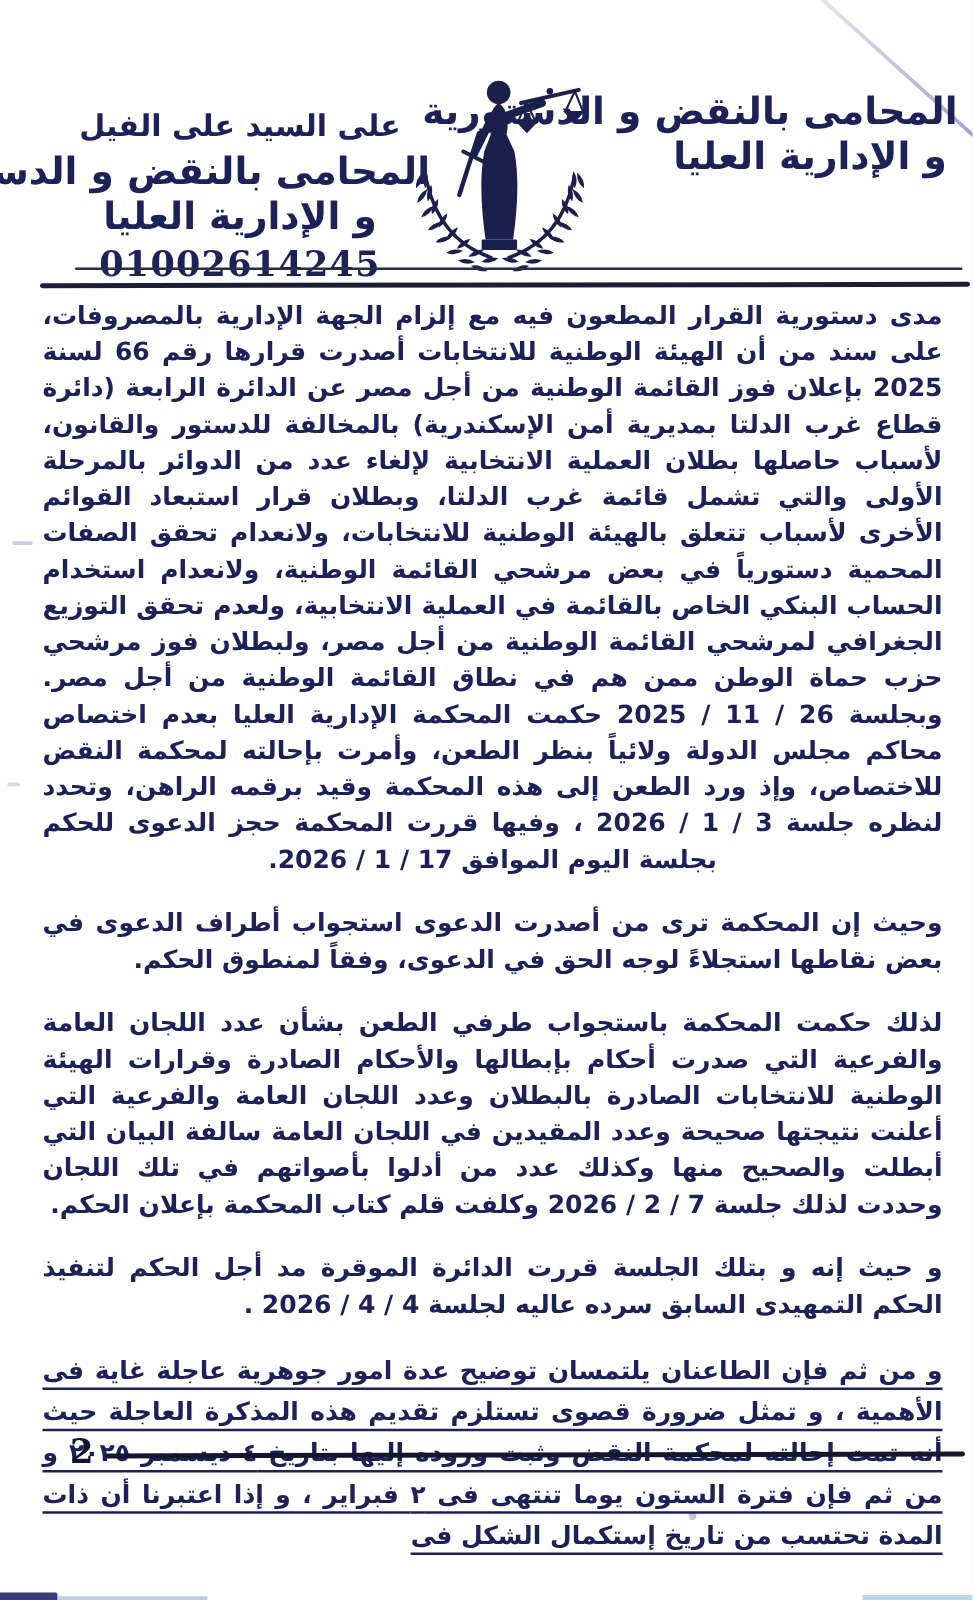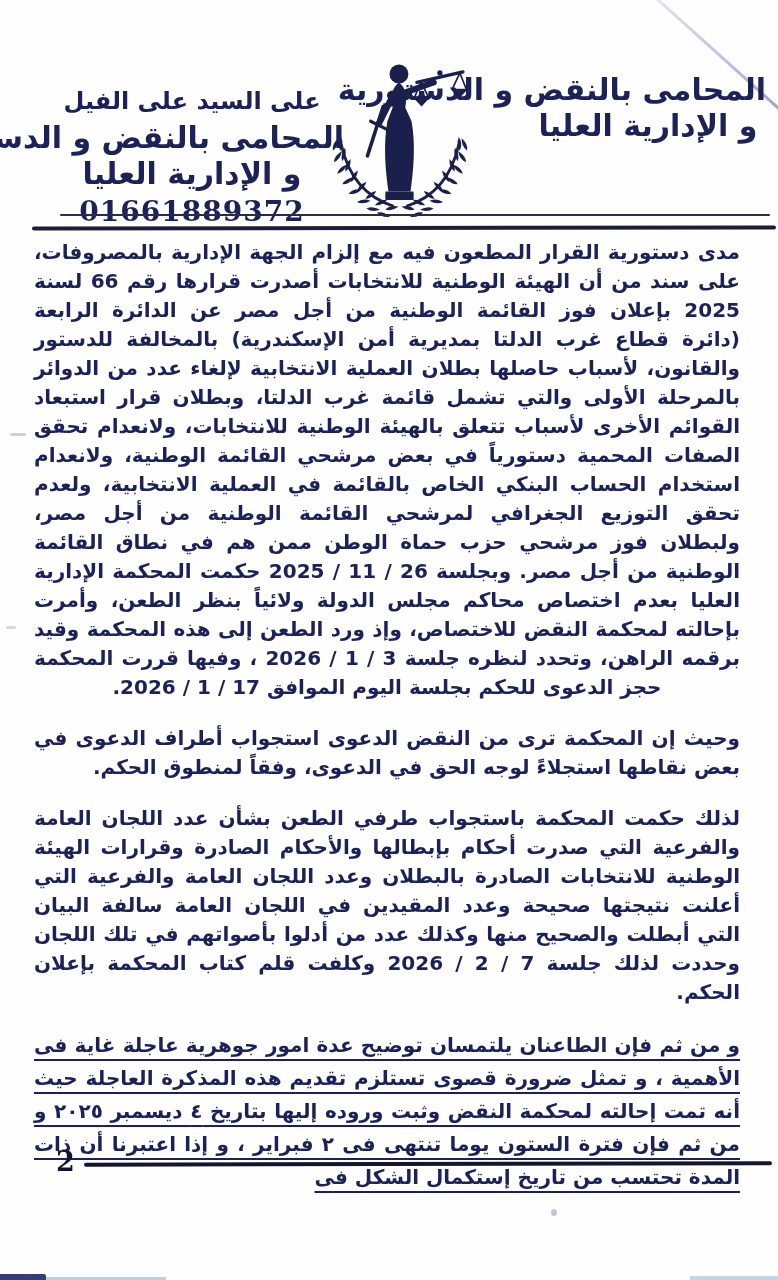--- a/index.html
+++ b/index.html
@@ -39,21 +39,21 @@
   .lawyer .phone{font-size:28px;line-height:40px;letter-spacing:1px;direction:ltr;
     font-family:"DejaVu Serif","Liberation Serif",serif;}
   .logo{position:absolute;left:316px;top:56px;width:168px;height:162px;}
   .logo svg{width:100%;height:100%;}
   
   .rule{position:absolute;background:#1d1e36;border-radius:2px;}
   .rule.thin{top:214px;left:60px;right:8px;height:2px;background:#2a2b45;}
   .rule.thick{top:226px;left:32px;right:2px;height:4px;transform:rotate(-.08deg);}
   
   main{
-    position:absolute;top:238px;left:34px;right:38px;
+    position:absolute;top:238px;left:34px;right:24px;
     direction:rtl;text-align:justify;
     font-weight:bold;font-size:20px;line-height:29px;
     color:#1c2158;
   }
   main p{margin:0 0 22px 0;}
   p.center-last{text-align-last:center;}
   p.underlined{
     line-height:33px;
     text-decoration:underline;
     text-decoration-thickness:2px;
@@ -150,31 +150,32 @@
           <path d="M64,46 L49,93" stroke="#1a1f4b" stroke-width="3.4" stroke-linecap="round" fill="none"></path>
           <path d="M52,60 L68,68" stroke="#1a1f4b" stroke-width="3" stroke-linecap="round" fill="none"></path>
         </g>
       </svg>
     </div>
 
     <div class="lawyer left-block">
       <div class="name">على السيد على الفيل</div>
       <div class="title">المحامى بالنقض و الدستورية</div>
       <div class="title">و الإدارية العليا</div>
-      <div class="phone">01661889372</div>
+      <div class="phone">01002614245</div>
     </div>
   </header>
 
   <div class="rule thin"></div>
   <div class="rule thick"></div>
 
   <main>
     <p class="center-last">مدى دستورية القرار المطعون فيه مع إلزام الجهة الإدارية بالمصروفات، على سند من أن الهيئة الوطنية للانتخابات أصدرت قرارها رقم 66 لسنة 2025 بإعلان فوز القائمة الوطنية من أجل مصر عن الدائرة الرابعة (دائرة قطاع غرب الدلتا بمديرية أمن الإسكندرية) بالمخالفة للدستور والقانون، لأسباب حاصلها بطلان العملية الانتخابية لإلغاء عدد من الدوائر بالمرحلة الأولى والتي تشمل قائمة غرب الدلتا، وبطلان قرار استبعاد القوائم الأخرى لأسباب تتعلق بالهيئة الوطنية للانتخابات، ولانعدام تحقق الصفات المحمية دستورياً في بعض مرشحي القائمة الوطنية، ولانعدام استخدام الحساب البنكي الخاص بالقائمة في العملية الانتخابية، ولعدم تحقق التوزيع الجغرافي لمرشحي القائمة الوطنية من أجل مصر، ولبطلان فوز مرشحي حزب حماة الوطن ممن هم في نطاق القائمة الوطنية من أجل مصر. وبجلسة 26 / 11 / 2025  حكمت المحكمة الإدارية العليا بعدم اختصاص محاكم مجلس الدولة ولائياً بنظر الطعن، وأمرت بإحالته لمحكمة النقض للاختصاص، وإذ ورد الطعن إلى هذه المحكمة وقيد برقمه الراهن، وتحدد لنظره جلسة 3 / 1 / 2026 ، وفيها قررت المحكمة حجز الدعوى للحكم بجلسة اليوم الموافق 17 / 1 / 2026.</p>
-    <p>وحيث إن المحكمة ترى من النقض الدعوى استجواب أطراف الدعوى في بعض نقاطها استجلاءً لوجه الحق في الدعوى، وفقاً لمنطوق الحكم.</p>
+    <p>وحيث إن المحكمة ترى من أصدرت الدعوى استجواب أطراف الدعوى في بعض نقاطها استجلاءً لوجه الحق في الدعوى، وفقاً لمنطوق الحكم.</p>
     <p>لذلك حكمت المحكمة باستجواب طرفي الطعن بشأن عدد اللجان العامة والفرعية التي صدرت أحكام بإبطالها والأحكام الصادرة وقرارات الهيئة الوطنية للانتخابات الصادرة بالبطلان وعدد اللجان العامة والفرعية التي أعلنت نتيجتها صحيحة وعدد المقيدين في اللجان العامة سالفة البيان التي أبطلت والصحيح منها وكذلك عدد من أدلوا بأصواتهم في تلك اللجان وحددت لذلك جلسة 7 / 2 / 2026 وكلفت قلم كتاب المحكمة بإعلان الحكم.</p>
+    <p>و حيث إنه و بتلك الجلسة قررت الدائرة الموقرة مد أجل الحكم لتنفيذ الحكم التمهيدى السابق سرده عاليه لجلسة 4 / 4 / 2026 .</p>
     <p class="underlined">و من ثم فإن الطاعنان يلتمسان توضيح عدة امور جوهرية عاجلة غاية فى الأهمية ، و تمثل ضرورة قصوى تستلزم تقديم هذه المذكرة العاجلة حيث أنه تمت إحالته لمحكمة النقض وثبت وروده إليها بتاريخ ٤ ديسمبر ٢٠٢٥ و من ثم فإن فترة الستون يوما تنتهى فى ٢ فبراير ، و إذا اعتبرنا أن ذات المدة تحتسب من تاريخ إستكمال الشكل فى</p>
   </main>
 
   <footer>
     <span class="pageno">2</span>
     <span class="footer-line"></span>
   </footer>
 
   <div class="edge-bl"></div>
   <div class="edge-bl2"></div>

